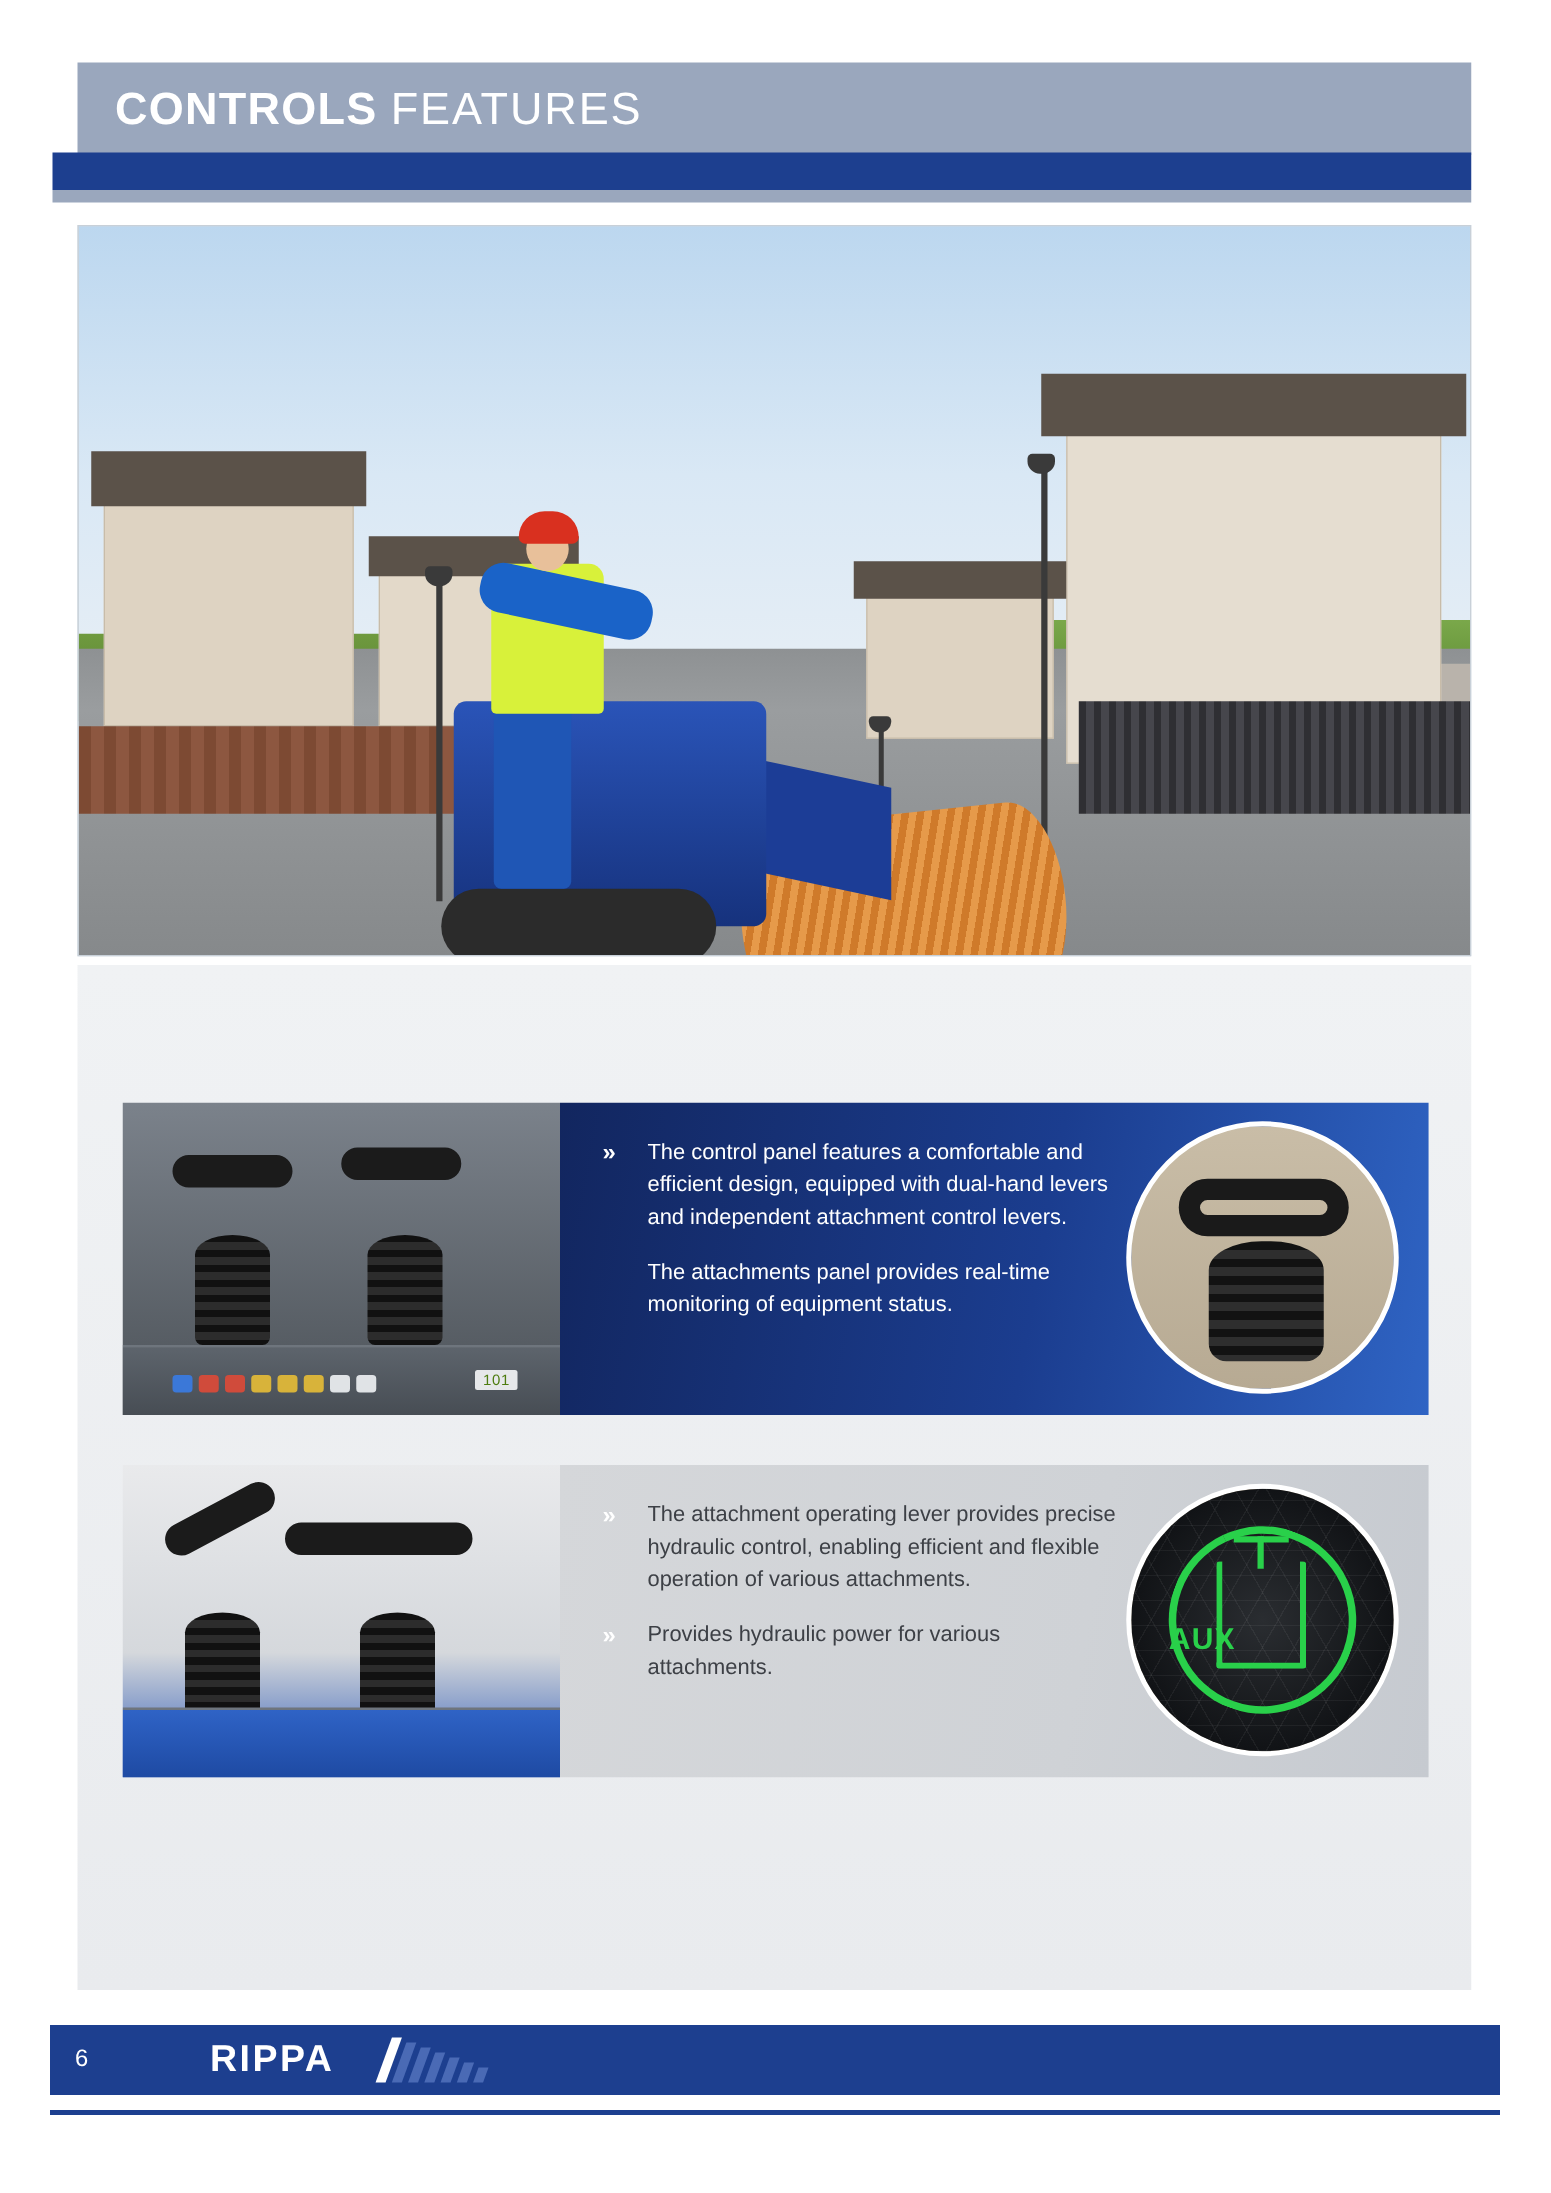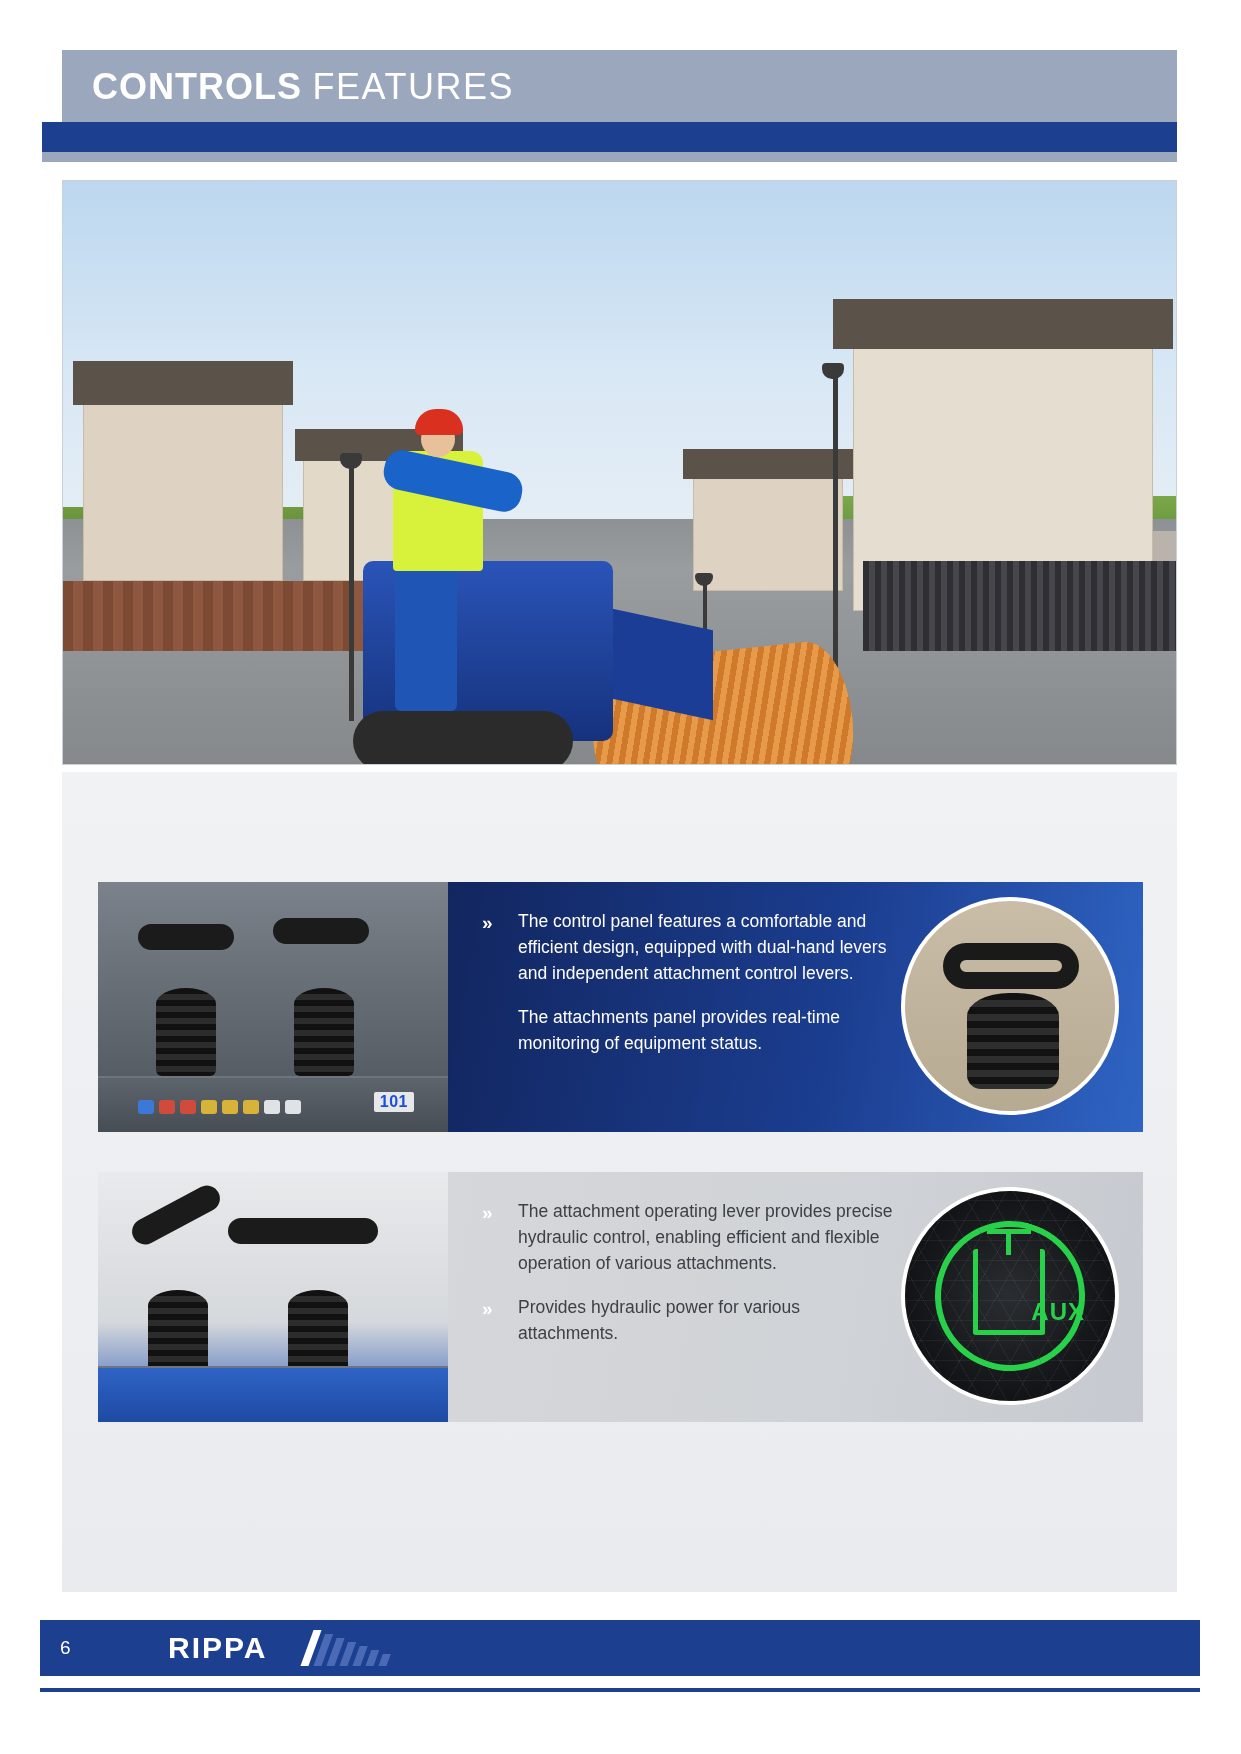--- a/index.html
+++ b/index.html
@@ -272,23 +272,23 @@
   }
   .panel-icons span {
     display: block;
     width: 16px; height: 14px;
     border-radius: 3px;
   }
   .panel-hours {
     position: absolute;
     right: 34px; bottom: 20px;
     background: #e6e8ea;
-    color: #1d4ed8;
-    font-size: 16px;
-    font-weight: bold;
+    color: #4d7c0f;
+    font-size: 12px;
+    font-weight: normal;
     padding: 1px 6px;
     border-radius: 2px;
     letter-spacing: .5px;
   }
   .card-text {
     flex: 1;
     position: relative;
     padding: 26px 250px 20px 70px;
     color: #ffffff;
     font-size: 17.5px;
@@ -371,21 +371,21 @@
   .aux-cap {
     position: absolute;
     left: 52px; top: 8px;
     width: 44px; height: 5px;
     background: #29d04a;
   }
   .aux-label {
     position: absolute;
     left: 0; top: 78px;
     width: 150px;
-    text-align: right;
+    text-align: left;
     color: #29d04a;
     font-size: 24px;
     font-weight: bold;
     letter-spacing: 1px;
   }
   .aux-arc {
     position: absolute;
     width: 150px; height: 150px;
     border: 6px solid transparent;
     border-radius: 50%;

